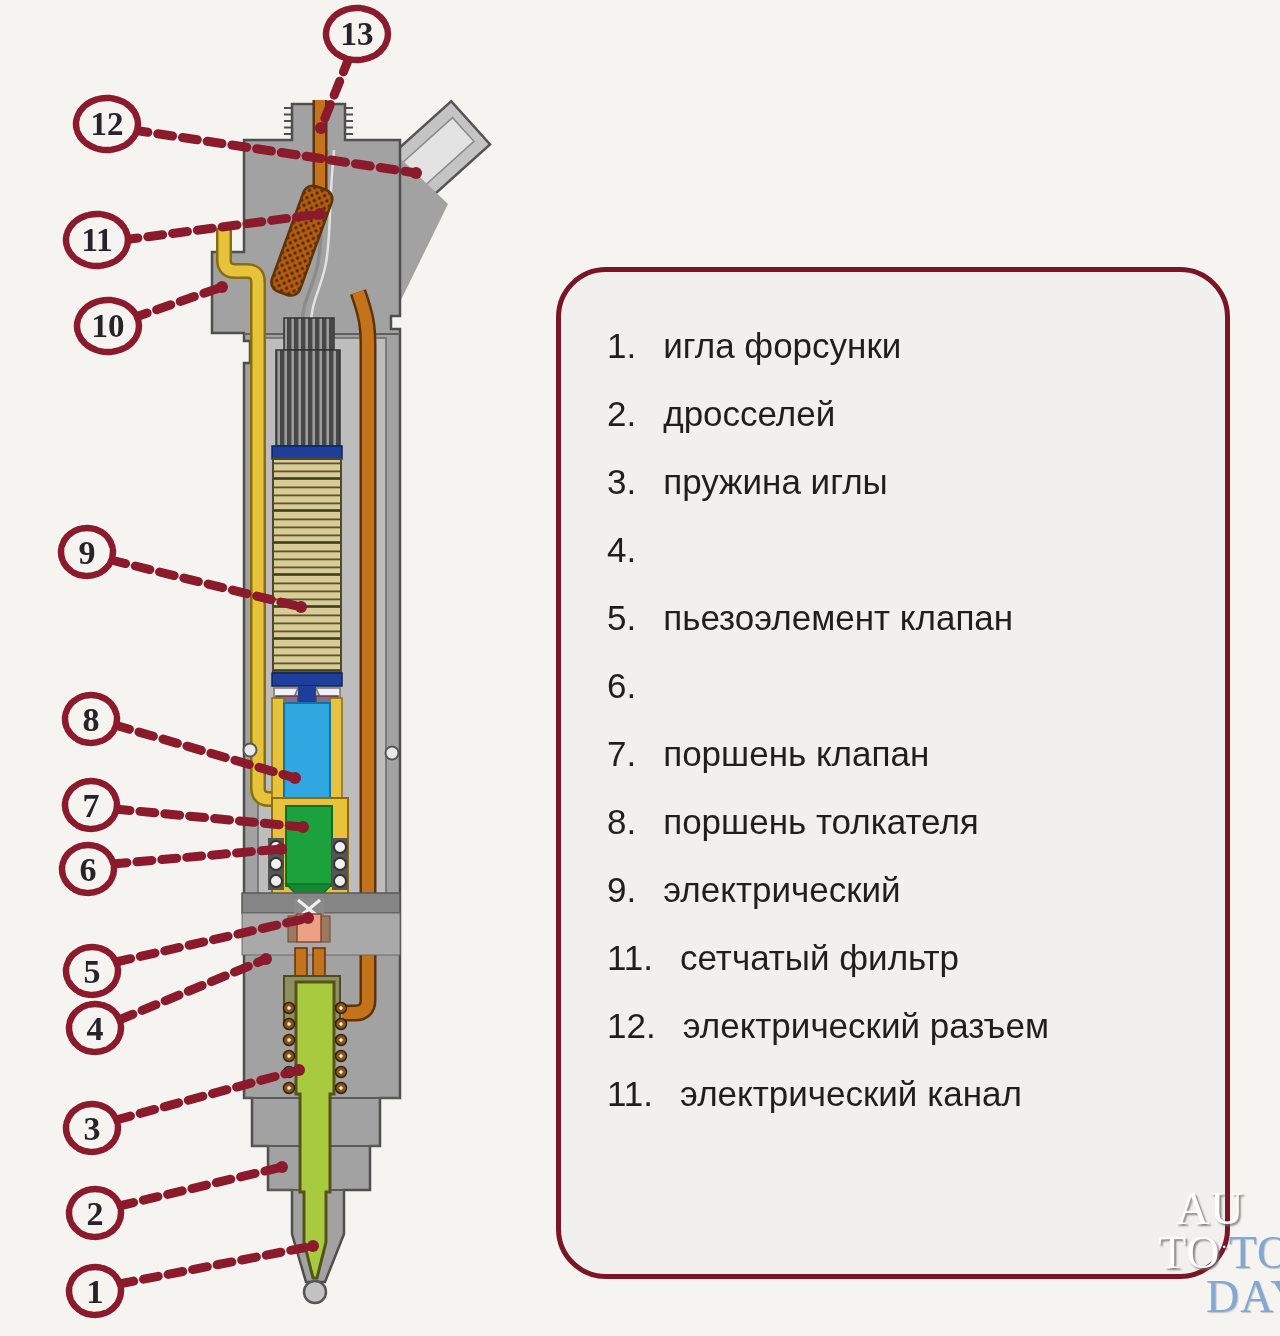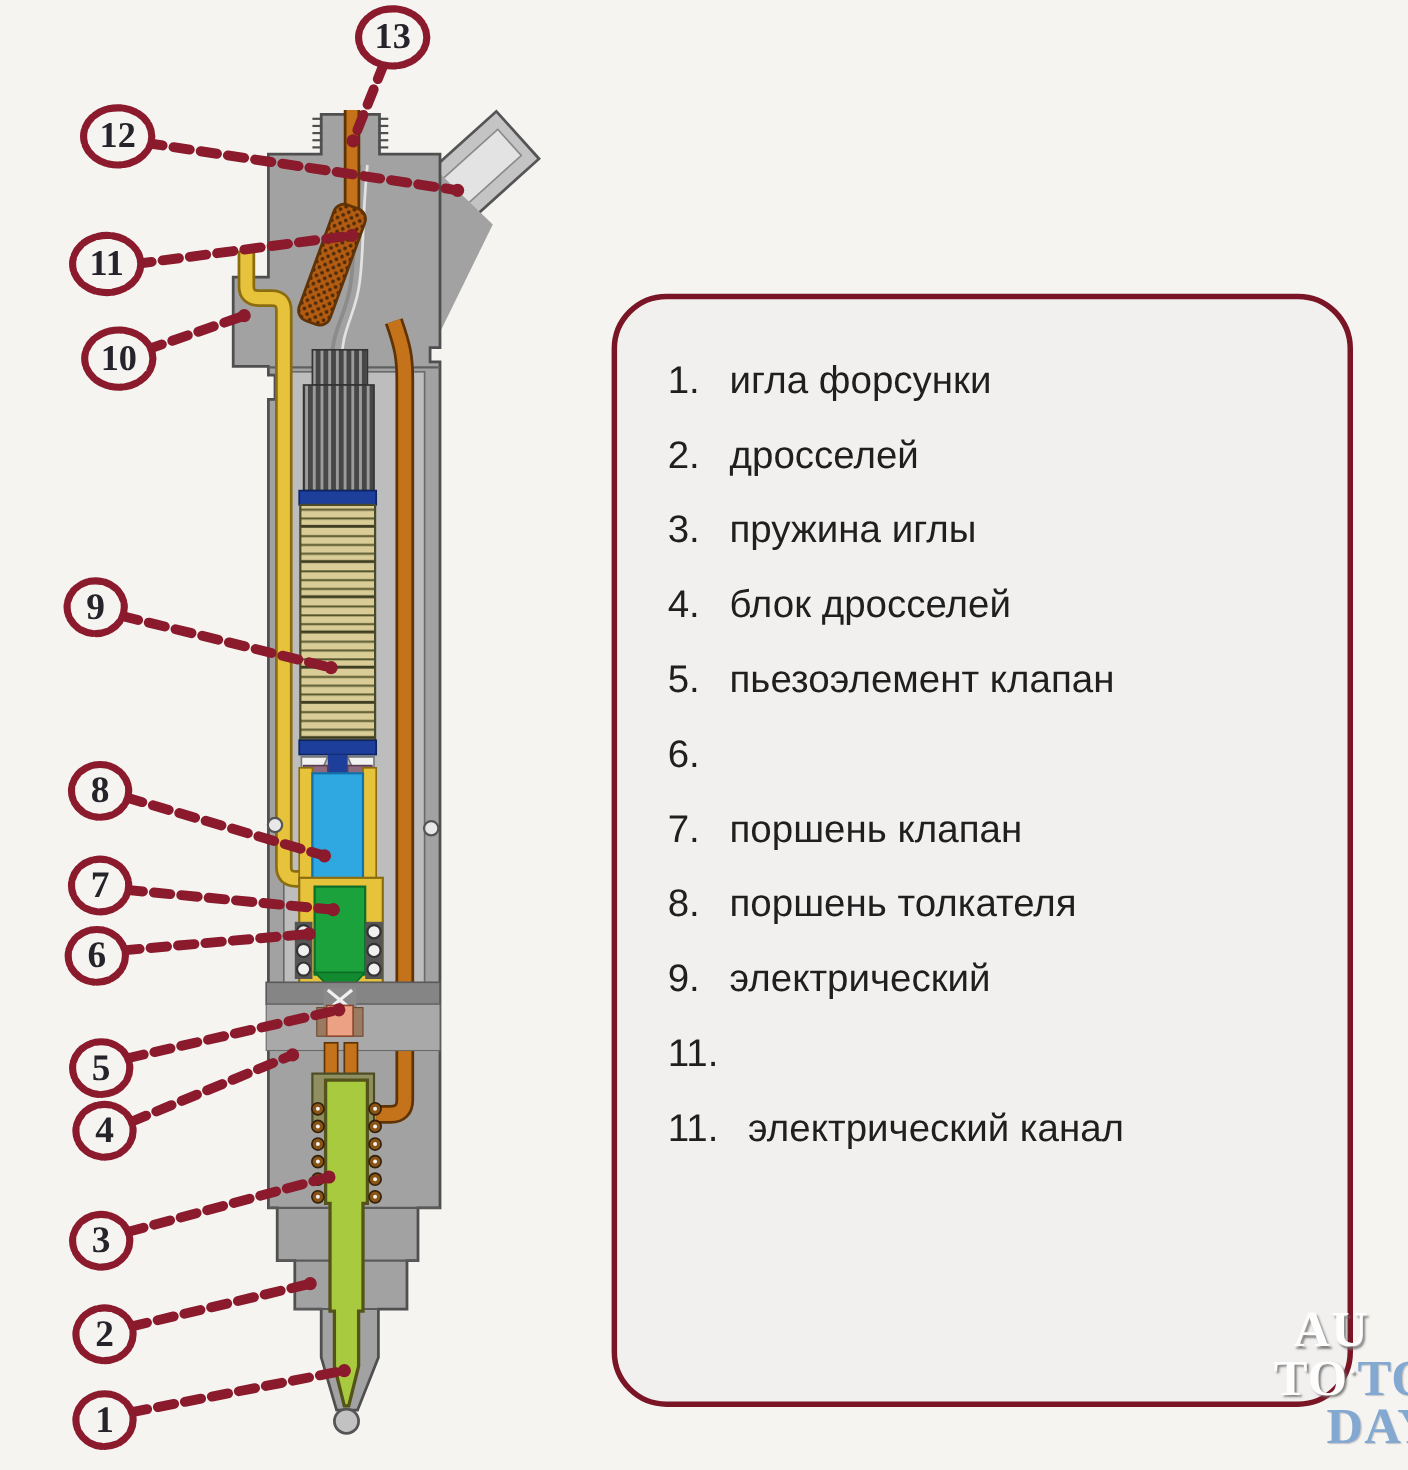--- a/index.html
+++ b/index.html
@@ -26,21 +26,21 @@
   }
   .legend li{
     display:flex;align-items:baseline;
     height:68px;line-height:68px;
     font-size:35px;color:#1f1f1f;white-space:nowrap;
   }
   .legend .num{margin-right:27px;}
   
   .watermark{
     position:absolute;right:0;bottom:0;width:140px;height:150px;z-index:5;
-    font-family:"Liberation Serif", serif;font-weight:bold;
+    font-family:"Liberation Serif", serif;font-weight:normal;
     pointer-events:none;
   }
   .wm-line{position:absolute;white-space:nowrap;letter-spacing:1px;}
   .wm-white{color:#fdfdfd;text-shadow:2px 2px 2px rgba(110,110,110,.85);}
   .wm-blue{color:#83a8d2;text-shadow:1px 1px 1px rgba(150,150,150,.5);}
   .wm1{left:36px;top:-4px;font-size:46px;}
   .wm2{left:18px;top:40px;font-size:46px;}
   .wm3{left:66px;top:84px;font-size:46px;}
   .wm-dot{font-size:22px;vertical-align:14px;}
 </style>
@@ -316,21 +316,20 @@
       <li>
         <span class="num">2.</span>
         <span>дросселей</span>
       </li>
       <li>
         <span class="num">3.</span>
         <span>пружина иглы</span>
       </li>
       <li>
         <span class="num">4.</span>
-        <span>блок дросселей</span>
       </li>
       <li>
         <span class="num">5.</span>
         <span>пьезоэлемент клапан</span>
       </li>
       <li>
         <span class="num">6.</span>
       </li>
       <li>
         <span class="num">7.</span>
@@ -339,20 +338,25 @@
       <li>
         <span class="num">8.</span>
         <span>поршень толкателя</span>
       </li>
       <li>
         <span class="num">9.</span>
         <span>электрический</span>
       </li>
       <li>
         <span class="num">11.</span>
+        <span>сетчатый фильтр</span>
+      </li>
+      <li>
+        <span class="num">12.</span>
+        <span>электрический разъем</span>
       </li>
       <li>
         <span class="num">11.</span>
         <span>электрический канал</span>
       </li>
     </ol>
   </div>
 
   
   <div class="watermark">

